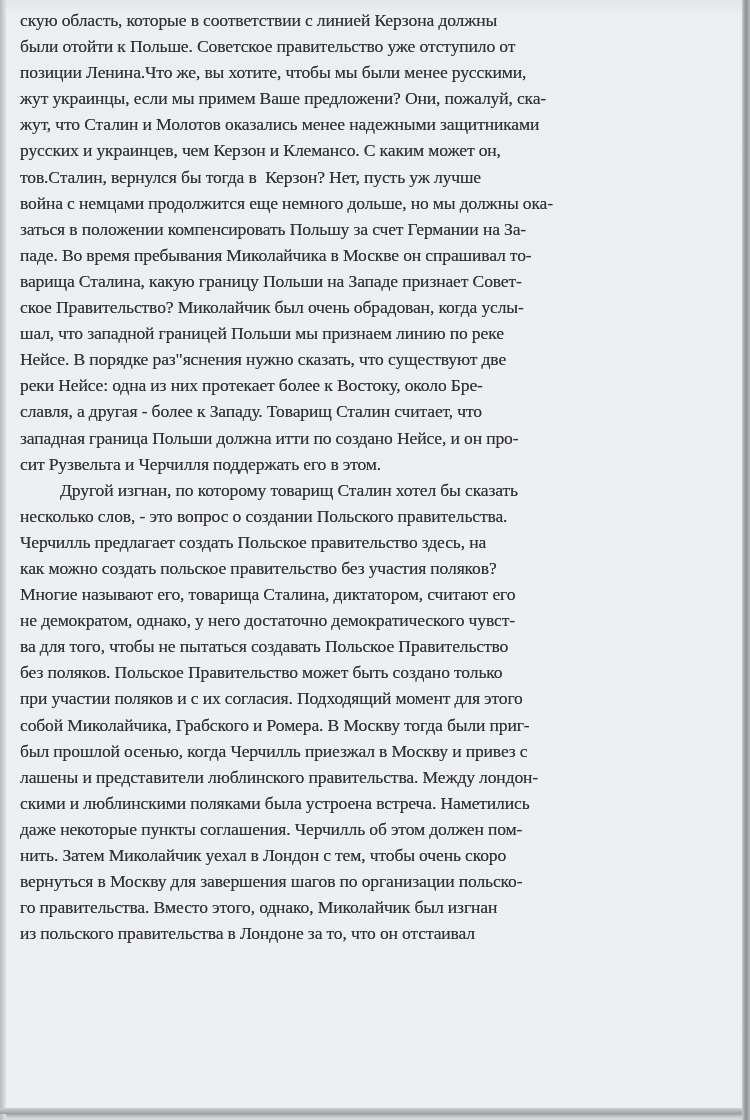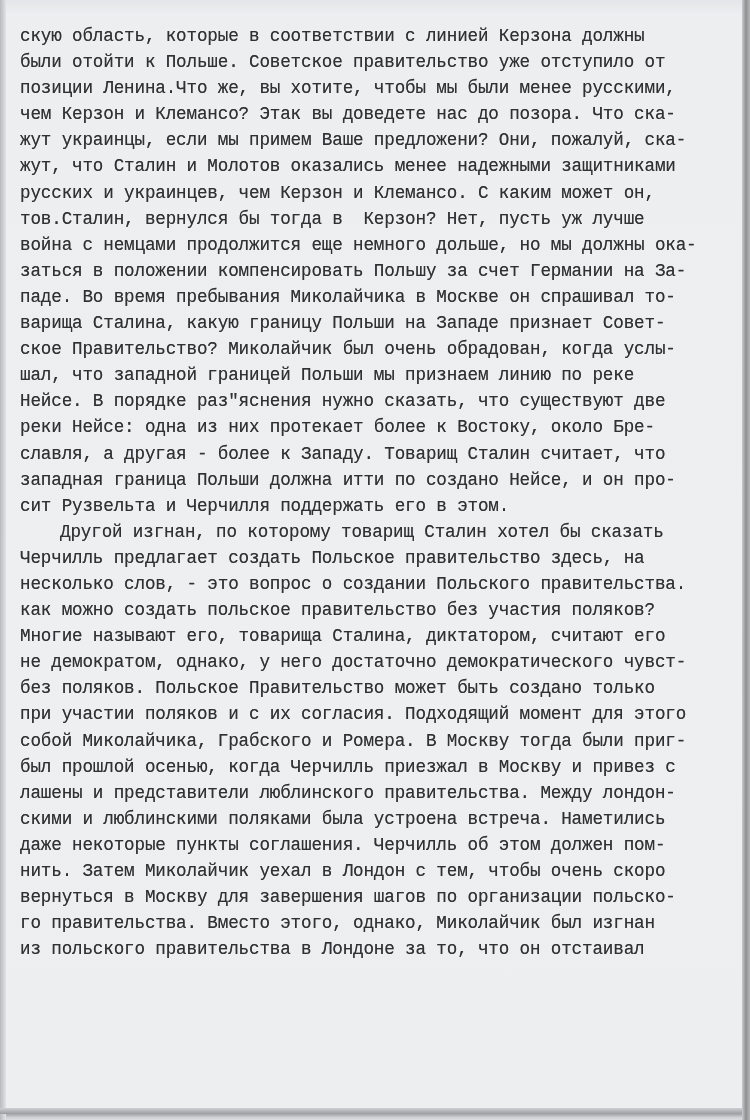--- a/index.html
+++ b/index.html
@@ -39,23 +39,23 @@
       position: absolute;
       left: 0;
       top: 0;
       width: 6px;
       height: 1120px;
       background: linear-gradient(90deg, #b9babd 0px, #e2e3e6 6px);
     }
     .text {
       position: absolute;
       left: 20px;
-      top: 23px;
+      top: 7px;
       width: 720px;
-      font-family: Liberation Mono, monospace;
+      font-family: Liberation Serif, serif;
       font-size: 17.6px;
       line-height: 26.1px;
       color: #303133;
       letter-spacing: -0.15px;
       text-shadow: 0 0 0.4px rgba(40,40,40,0.6);
     }
     .line {
       display: block;
       white-space: pre;
       height: 26.1px;
@@ -66,42 +66,42 @@
   </style>
 </head>
 <body>
 
 <div class="page">
   <div class="edge-left"></div>
   <div class="text" id="doc-body">
       <span class="line">скую область, которые в соответствии с линией Керзона должны</span>
       <span class="line">были отойти к Польше. Советское правительство уже отступило от</span>
       <span class="line">позиции Ленина.Что же, вы хотите, чтобы мы были менее русскими,</span>
-      <span class="line">чем Керзон и Клемансо? Этак вы доведете нас до позора. Что ска-</span>
       <span class="line">жут украинцы, если мы примем Ваше предложени? Они, пожалуй, ска-</span>
       <span class="line">жут, что Сталин и Молотов оказались менее надежными защитниками</span>
       <span class="line">русских и украинцев, чем Керзон и Клемансо. С каким может он,</span>
       <span class="line">тов.Сталин, вернулся бы тогда в  Керзон? Нет, пусть уж лучше</span>
       <span class="line">война с немцами продолжится еще немного дольше, но мы должны ока-</span>
       <span class="line">заться в положении компенсировать Польшу за счет Германии на За-</span>
       <span class="line">паде. Во время пребывания Миколайчика в Москве он спрашивал то-</span>
       <span class="line">варища Сталина, какую границу Польши на Западе признает Совет-</span>
       <span class="line">ское Правительство? Миколайчик был очень обрадован, когда услы-</span>
       <span class="line">шал, что западной границей Польши мы признаем линию по реке</span>
       <span class="line">Нейсе. В порядке раз"яснения нужно сказать, что существуют две</span>
       <span class="line">реки Нейсе: одна из них протекает более к Востоку, около Бре-</span>
       <span class="line">славля, а другая - более к Западу. Товарищ Сталин считает, что</span>
       <span class="line">западная граница Польши должна итти по создано Нейсе, и он про-</span>
       <span class="line">сит Рузвельта и Черчилля поддержать его в этом.</span>
       <span class="line indent">Другой изгнан, по которому товарищ Сталин хотел бы сказать</span>
+      <span class="line">несколько слов, - это вопрос о создании Польского правительства.</span>
       <span class="line">Черчилль предлагает создать Польское правительство здесь, на</span>
-      <span class="line">несколько слов, - это вопрос о создании Польского правительства.</span>
       <span class="line">как можно создать польское правительство без участия поляков?</span>
       <span class="line">Многие называют его, товарища Сталина, диктатором, считают его</span>
       <span class="line">не демократом, однако, у него достаточно демократического чувст-</span>
+      <span class="line">ва для того, чтобы не пытаться создавать Польское Правительство</span>
       <span class="line">без поляков. Польское Правительство может быть создано только</span>
       <span class="line">при участии поляков и с их согласия. Подходящий момент для этого</span>
       <span class="line">собой Миколайчика, Грабского и Ромера. В Москву тогда были приг-</span>
       <span class="line">был прошлой осенью, когда Черчилль приезжал в Москву и привез с</span>
       <span class="line">лашены и представители люблинского правительства. Между лондон-</span>
       <span class="line">скими и люблинскими поляками была устроена встреча. Наметились</span>
       <span class="line">даже некоторые пункты соглашения. Черчилль об этом должен пом-</span>
       <span class="line">нить. Затем Миколайчик уехал в Лондон с тем, чтобы очень скоро</span>
       <span class="line">вернуться в Москву для завершения шагов по организации польско-</span>
       <span class="line">го правительства. Вместо этого, однако, Миколайчик был изгнан</span>

